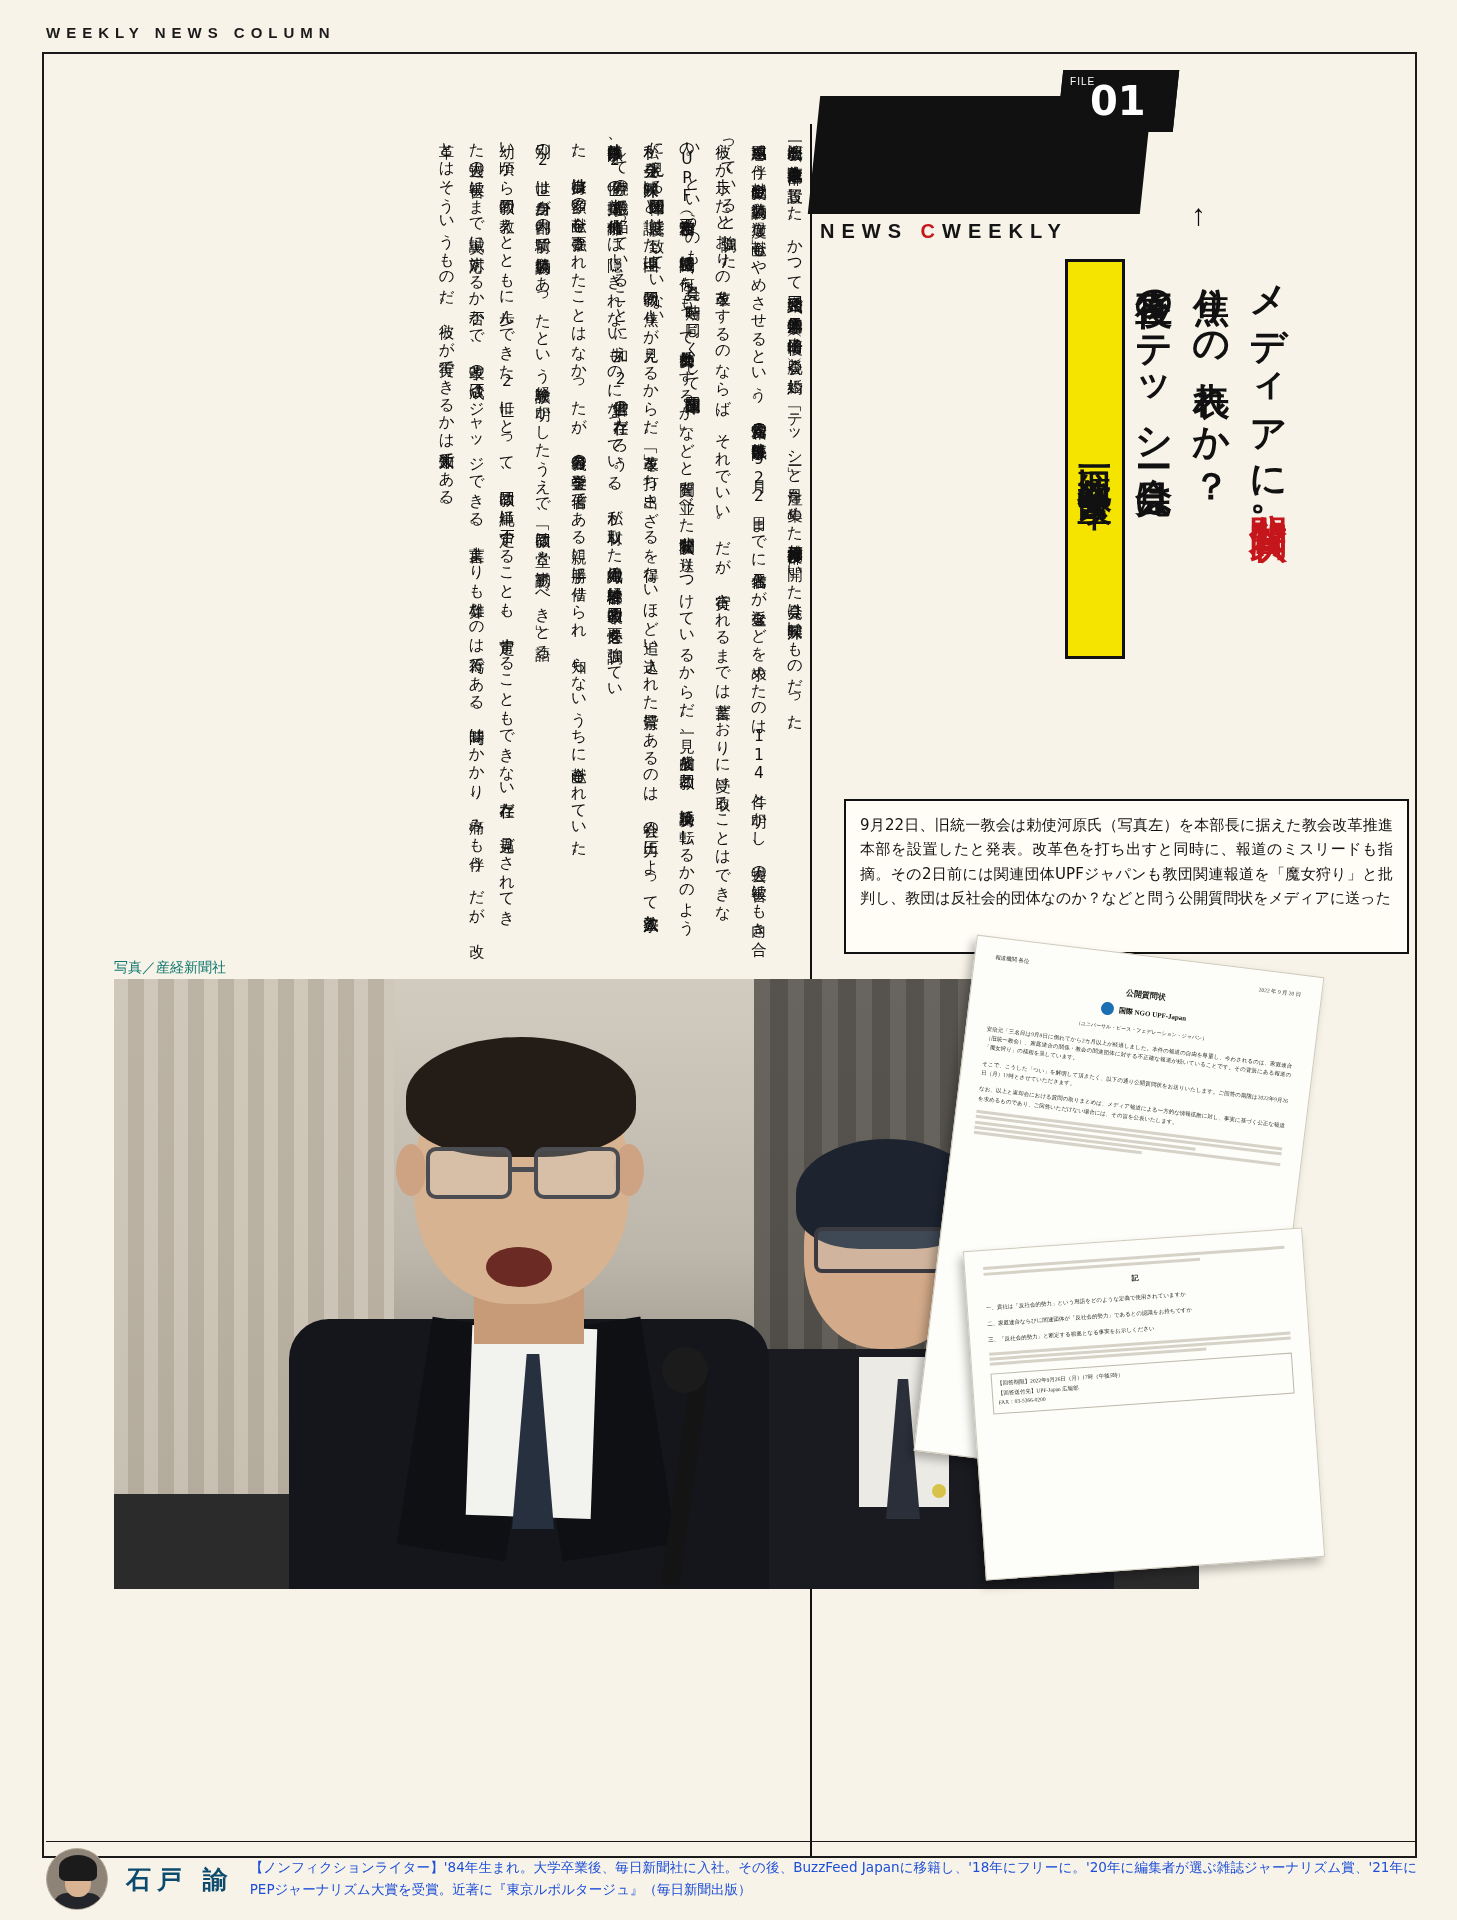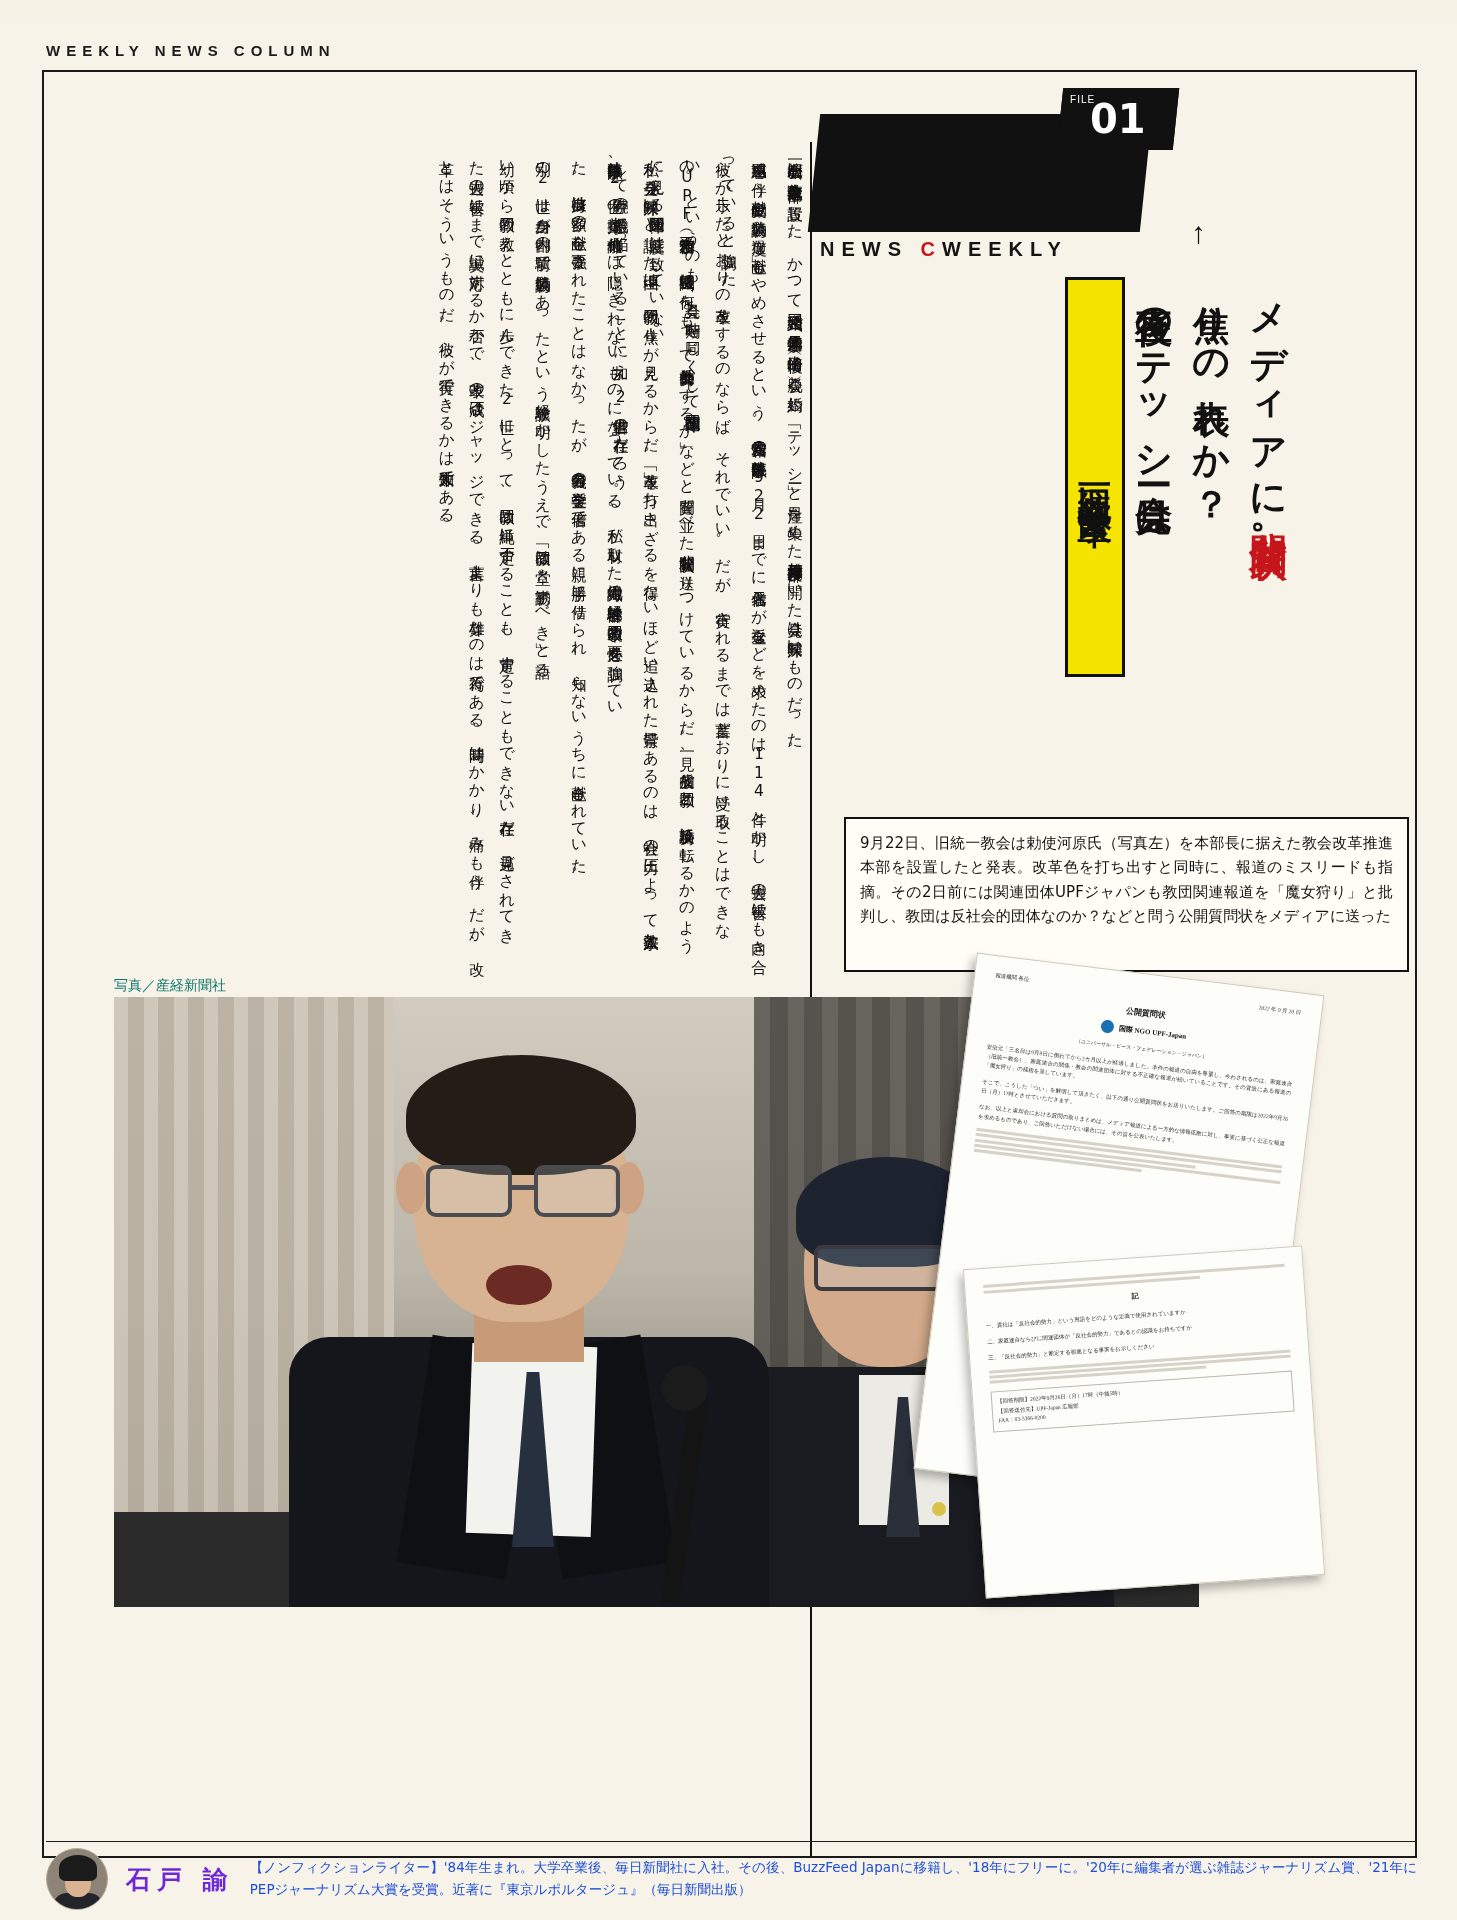--- a/index.html
+++ b/index.html
@@ -8,21 +8,20 @@
     width:1457px; height:1920px;
     background:#f6f2e6;
     font-family:"Liberation Serif", serif;
     overflow:hidden;
     position:relative;
   }
   
   .page {
     position:absolute; inset:0;
     background:#f7f3e8;
-    margin-top:18px;
   }
   .frame {
     position:absolute;
     left:42px; top:52px; right:40px; bottom:62px;
     border:2px solid #1a1a1a;
   }
   .kicker {
     position:absolute; left:46px; top:24px;
     font-family:"Liberation Sans", sans-serif;
     font-weight:bold; font-size:15px; letter-spacing:6px;
@@ -260,21 +259,21 @@
     background:#8d8376; overflow:hidden; position:relative;
     border:1px solid #b6ac9c;
     flex:0 0 auto;
   }
   .av-hair { position:absolute; left:12px; top:6px; width:38px; height:26px; background:#1b1b1b; border-radius:50% 50% 20% 20%; }
   .av-face { position:absolute; left:18px; top:18px; width:26px; height:30px; background:#d9b392; border-radius:45%; }
   .av-body { position:absolute; left:6px; top:44px; width:50px; height:22px; background:#23252b; border-radius:14px 14px 0 0; }
   .au-name {
     font-family:"DejaVu Sans", sans-serif;
     font-size:25px; font-weight:bold; letter-spacing:6px;
-    margin-left:18px; color:#6d28d9;
+    margin-left:18px; color:#0c4a6e;
     flex:0 0 auto;
   }
   .au-bio {
     font-family:"DejaVu Sans", sans-serif;
     font-size:13.5px; line-height:1.62; color:#1d4ed8;
     margin-left:16px; text-align:justify;
   }
   .hr-thin { position:absolute; left:46px; right:40px; bottom:78px; height:1px; background:#1a1a1a; }
 </style>
 </head>

